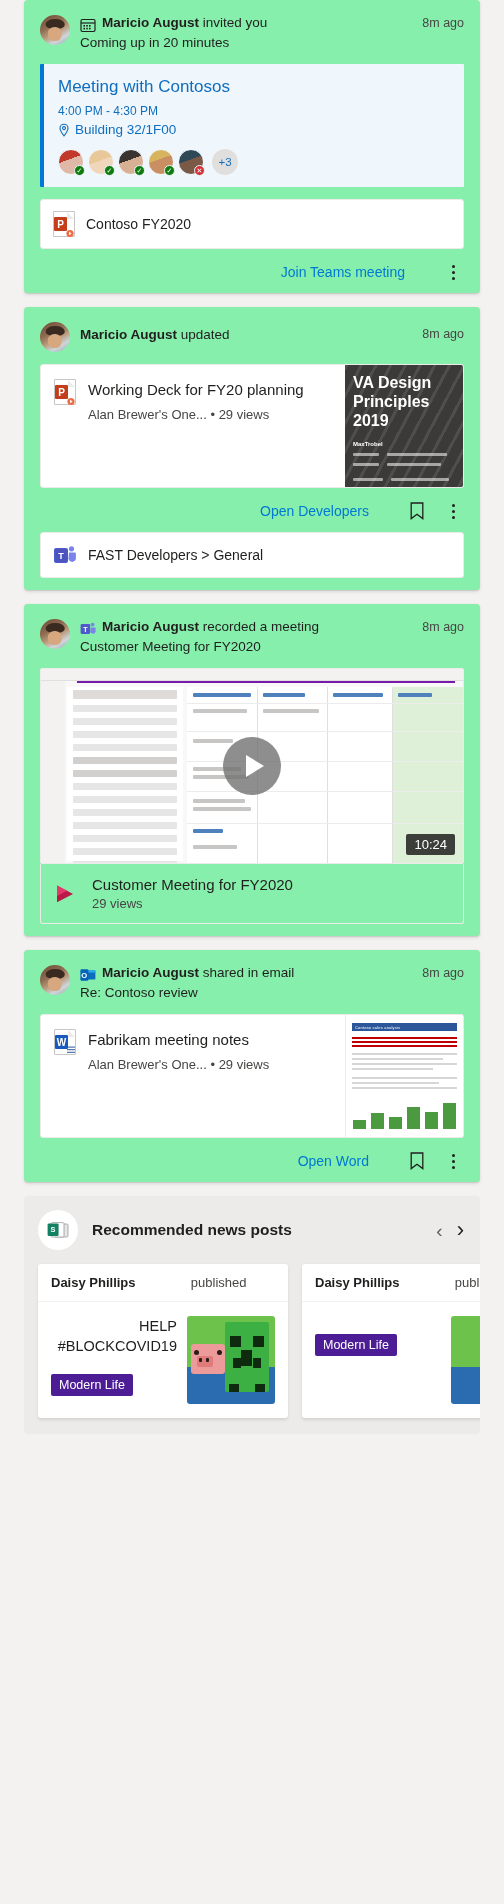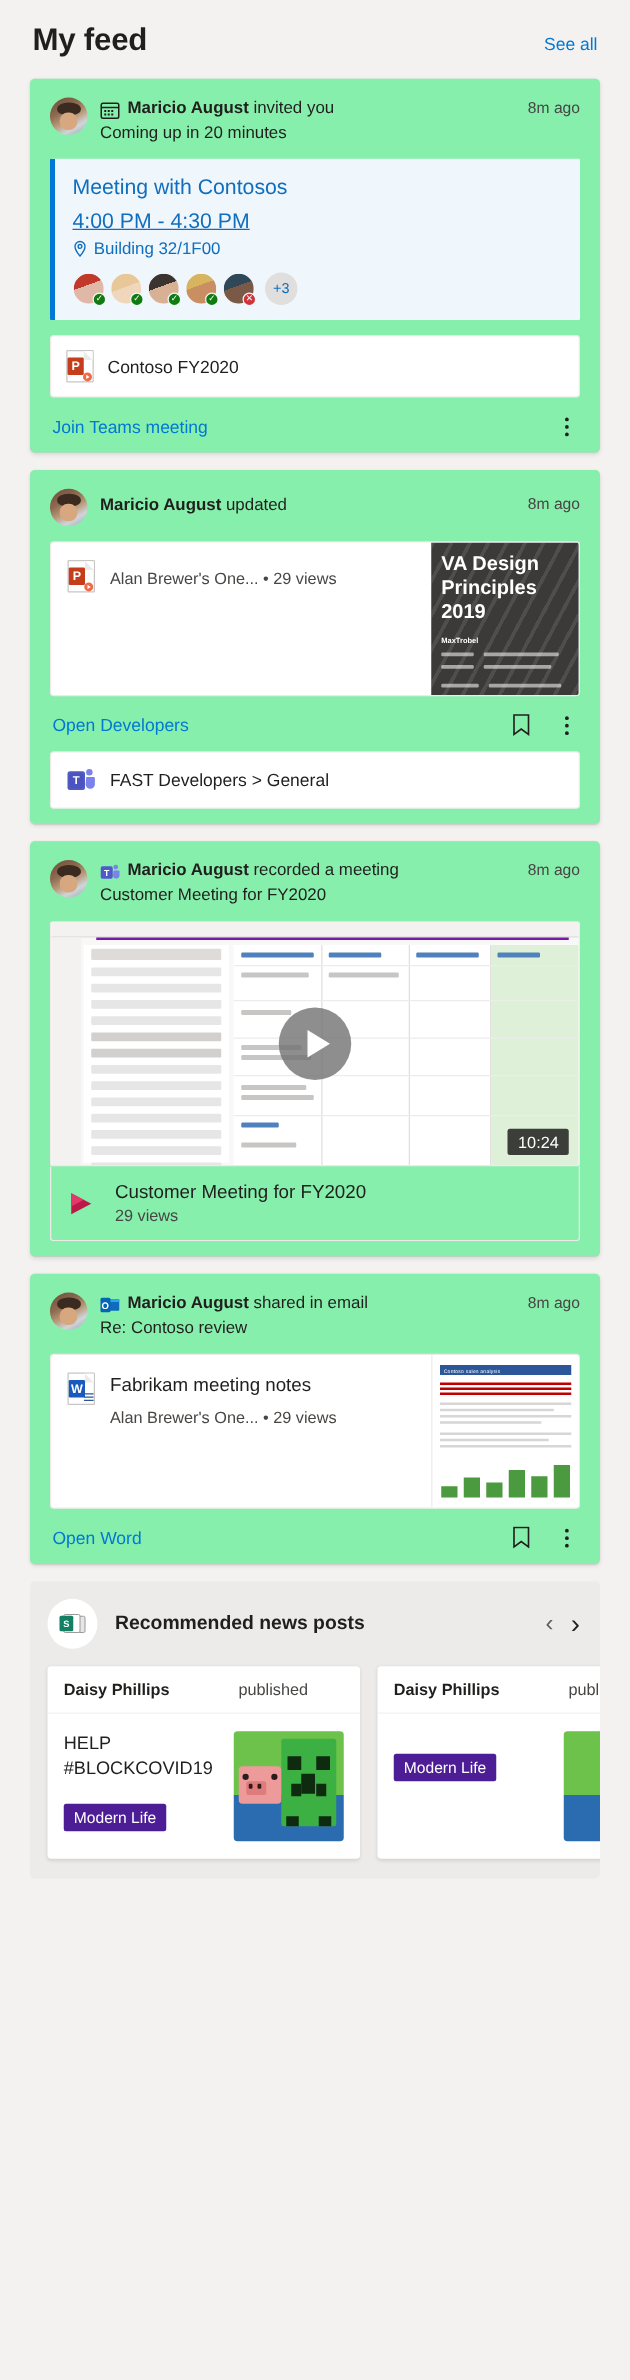--- a/index.html
+++ b/index.html
@@ -59,21 +59,21 @@
 
   
   .meeting {
     margin-top: 12px;
     background: #eff6fc;
     border-left: 4px solid #0078d4;
     padding: 12px 14px 12px 14px;
     border-radius: 1px;
   }
   .meeting-title { font-size: 17px; color: #106ebe; font-weight: 400; line-height: 22px; }
-  .meeting-time { font-size: 17px; color: #106ebe; margin-top: 6px; text-decoration: underline; }
+  .meeting-time { font-size: 12px; color: #106ebe; margin-top: 6px; }
   .meeting-loc { font-size: 13.5px; color: #106ebe; margin-top: 4px; display: flex; align-items: center; gap: 5px; }
   .pin-icon { width: 12px; height: 14px; display:inline-block; }
 
   .attendees { display: flex; align-items: center; margin-top: 12px; }
   .att {
     width: 26px; height: 26px; border-radius: 50%; position: relative;
     margin-right: 4px; border: 1.5px solid #eff6fc; overflow: visible;
   }
   .att .badge {
     position: absolute; right: -2px; bottom: -2px; width: 11px; height: 11px;
@@ -111,22 +111,22 @@
     position:absolute; left:1px; top:6px; width:13px; height:14px;
     color:#fff; font-weight:700; font-size:10px; display:flex;
     align-items:center; justify-content:center; border-radius:1px;
   }
   .tile.ppt { background:#c43e1c; }
   .tile.word { background:#185abd; }
   .doc-icon .mark { position:absolute; right:1px; bottom:4px; width:8px; height:9px; }
 
   
   .action-row {
-    display: flex; align-items: center; justify-content: space-between;
-    margin-top: 14px; padding: 0 2px;
+    display: flex; align-items: center; justify-content: flex-end;
+    margin-top: 14px; padding: 0 2px; gap: 39px;
   }
   .action-link { font-size: 14px; color: #0078d4; cursor: pointer; }
   .action-icons { display: flex; align-items: center; gap: 18px; }
   .ico-btn { width: 18px; height: 18px; display:flex; align-items:center; justify-content:center; cursor:pointer; }
   .kebab { display:flex; flex-direction:column; gap:3px; align-items:center; }
   .kebab i { width: 3px; height: 3px; background:#201f1e; border-radius:50%; display:block; }
 
   
   .doc-preview {
     margin-top: 12px; border: 1px solid #edebe9; border-radius: 3px;
@@ -214,43 +214,39 @@
   .news-row { display:flex; gap: 14px; padding: 14px 0 2px 14px; }
   .news-card {
     flex: 0 0 250px; background:#fff; border-radius: 3px; overflow:hidden;
     box-shadow: 0 1.2px 3px rgba(0,0,0,.10);
   }
   .nc-head { padding: 11px 13px; font-size: 13px; color: #201f1e; border-bottom:1px solid #f3f2f1;}
   .nc-head b { font-weight: 700; }
   .nc-head span { color:#484644;margin-left:24px; }
   .nc-body { display:flex; padding: 14px 13px 14px 13px; gap: 10px; }
   .nc-left { flex:1 1 auto; min-width:0; }
-  .nc-title { font-size: 14.5px; color: #201f1e; line-height: 20px; }
+  .nc-title { font-size: 14.5px; color: #201f1e; line-height: 20px; text-align: right; }
   .nc-tag {
     display:inline-block; margin-top: 18px; background:#4c1d95; color:#fff;
     font-size: 12.5px; padding: 4px 8px; border-radius: 2px;
   }
   .nc-thumb { flex: 0 0 88px; height: 88px; border-radius: 3px; overflow:hidden; position:relative;
      background: linear-gradient(#6cc24a 0 58%, #2b6cb0 58% 100%); }
   .creeper { position:absolute; right:6px; top:6px; width:44px; height:70px; background:#3cb043; border-radius:2px;}
   .creeper .eye { position:absolute; width:11px; height:11px; background:#0e2b10; }
   .creeper .mouth { position:absolute; background:#0e2b10; }
   .pig { position:absolute; left:4px; top:28px; width:34px; height:30px; background:#ed9a9a; border-radius:3px;}
   .pig .snout { position:absolute; left:6px; top:12px; width:16px; height:11px; background:#e07b7b; border-radius:2px;}
   .pig .pe { position:absolute; top:6px; width:5px; height:5px; background:#2b1b1b; border-radius:50%;}
 </style>
 </head>
 <body>
 
 <div class="page">
 
-  <div class="feed-header">
-    <div class="feed-title">My feed</div>
-    <div class="see-all">See all</div>
-  </div>
 
   <div class="card">
     <div class="card-head">
       <div class="avatar"></div>
       <div class="head-text">
         <div class="head-line1">
           <span class="app-glyph">
             <svg width="16" height="16" viewBox="0 0 16 16">
                 <rect x="1" y="2.5" width="14" height="12" rx="1.4" fill="none" stroke="#201f1e" stroke-width="1.2"></rect>
                 <line x1="1" y1="6" x2="15" y2="6" stroke="#201f1e" stroke-width="1.2"></line>
@@ -347,20 +343,21 @@
       <div class="dp-left">
         <span class="doc-icon">
           <span class="sheet"></span>
             <span class="tile ppt">P</span>
           <span class="mark"><svg width="8" height="9" viewBox="0 0 8 9">
                 <circle cx="4" cy="4.5" r="3.6" fill="#ed6c47"></circle>
                 <path d="M3 2.8l2.6 1.7L3 6.2z" fill="#fff"></path>
               </svg></span>
         </span>
         <div class="dp-text">
+          <div class="dp-title">Working Deck for FY20 planning</div>
           <div class="dp-meta">
             <span>Alan Brewer's One...</span>
             <span>•</span>
             <span>29 views</span>
           </div>
         </div>
       </div>
       <div class="dp-thumb">
         <div class="th-stripes"></div>
         <div class="th-title">VA Design Principles 2019</div>

